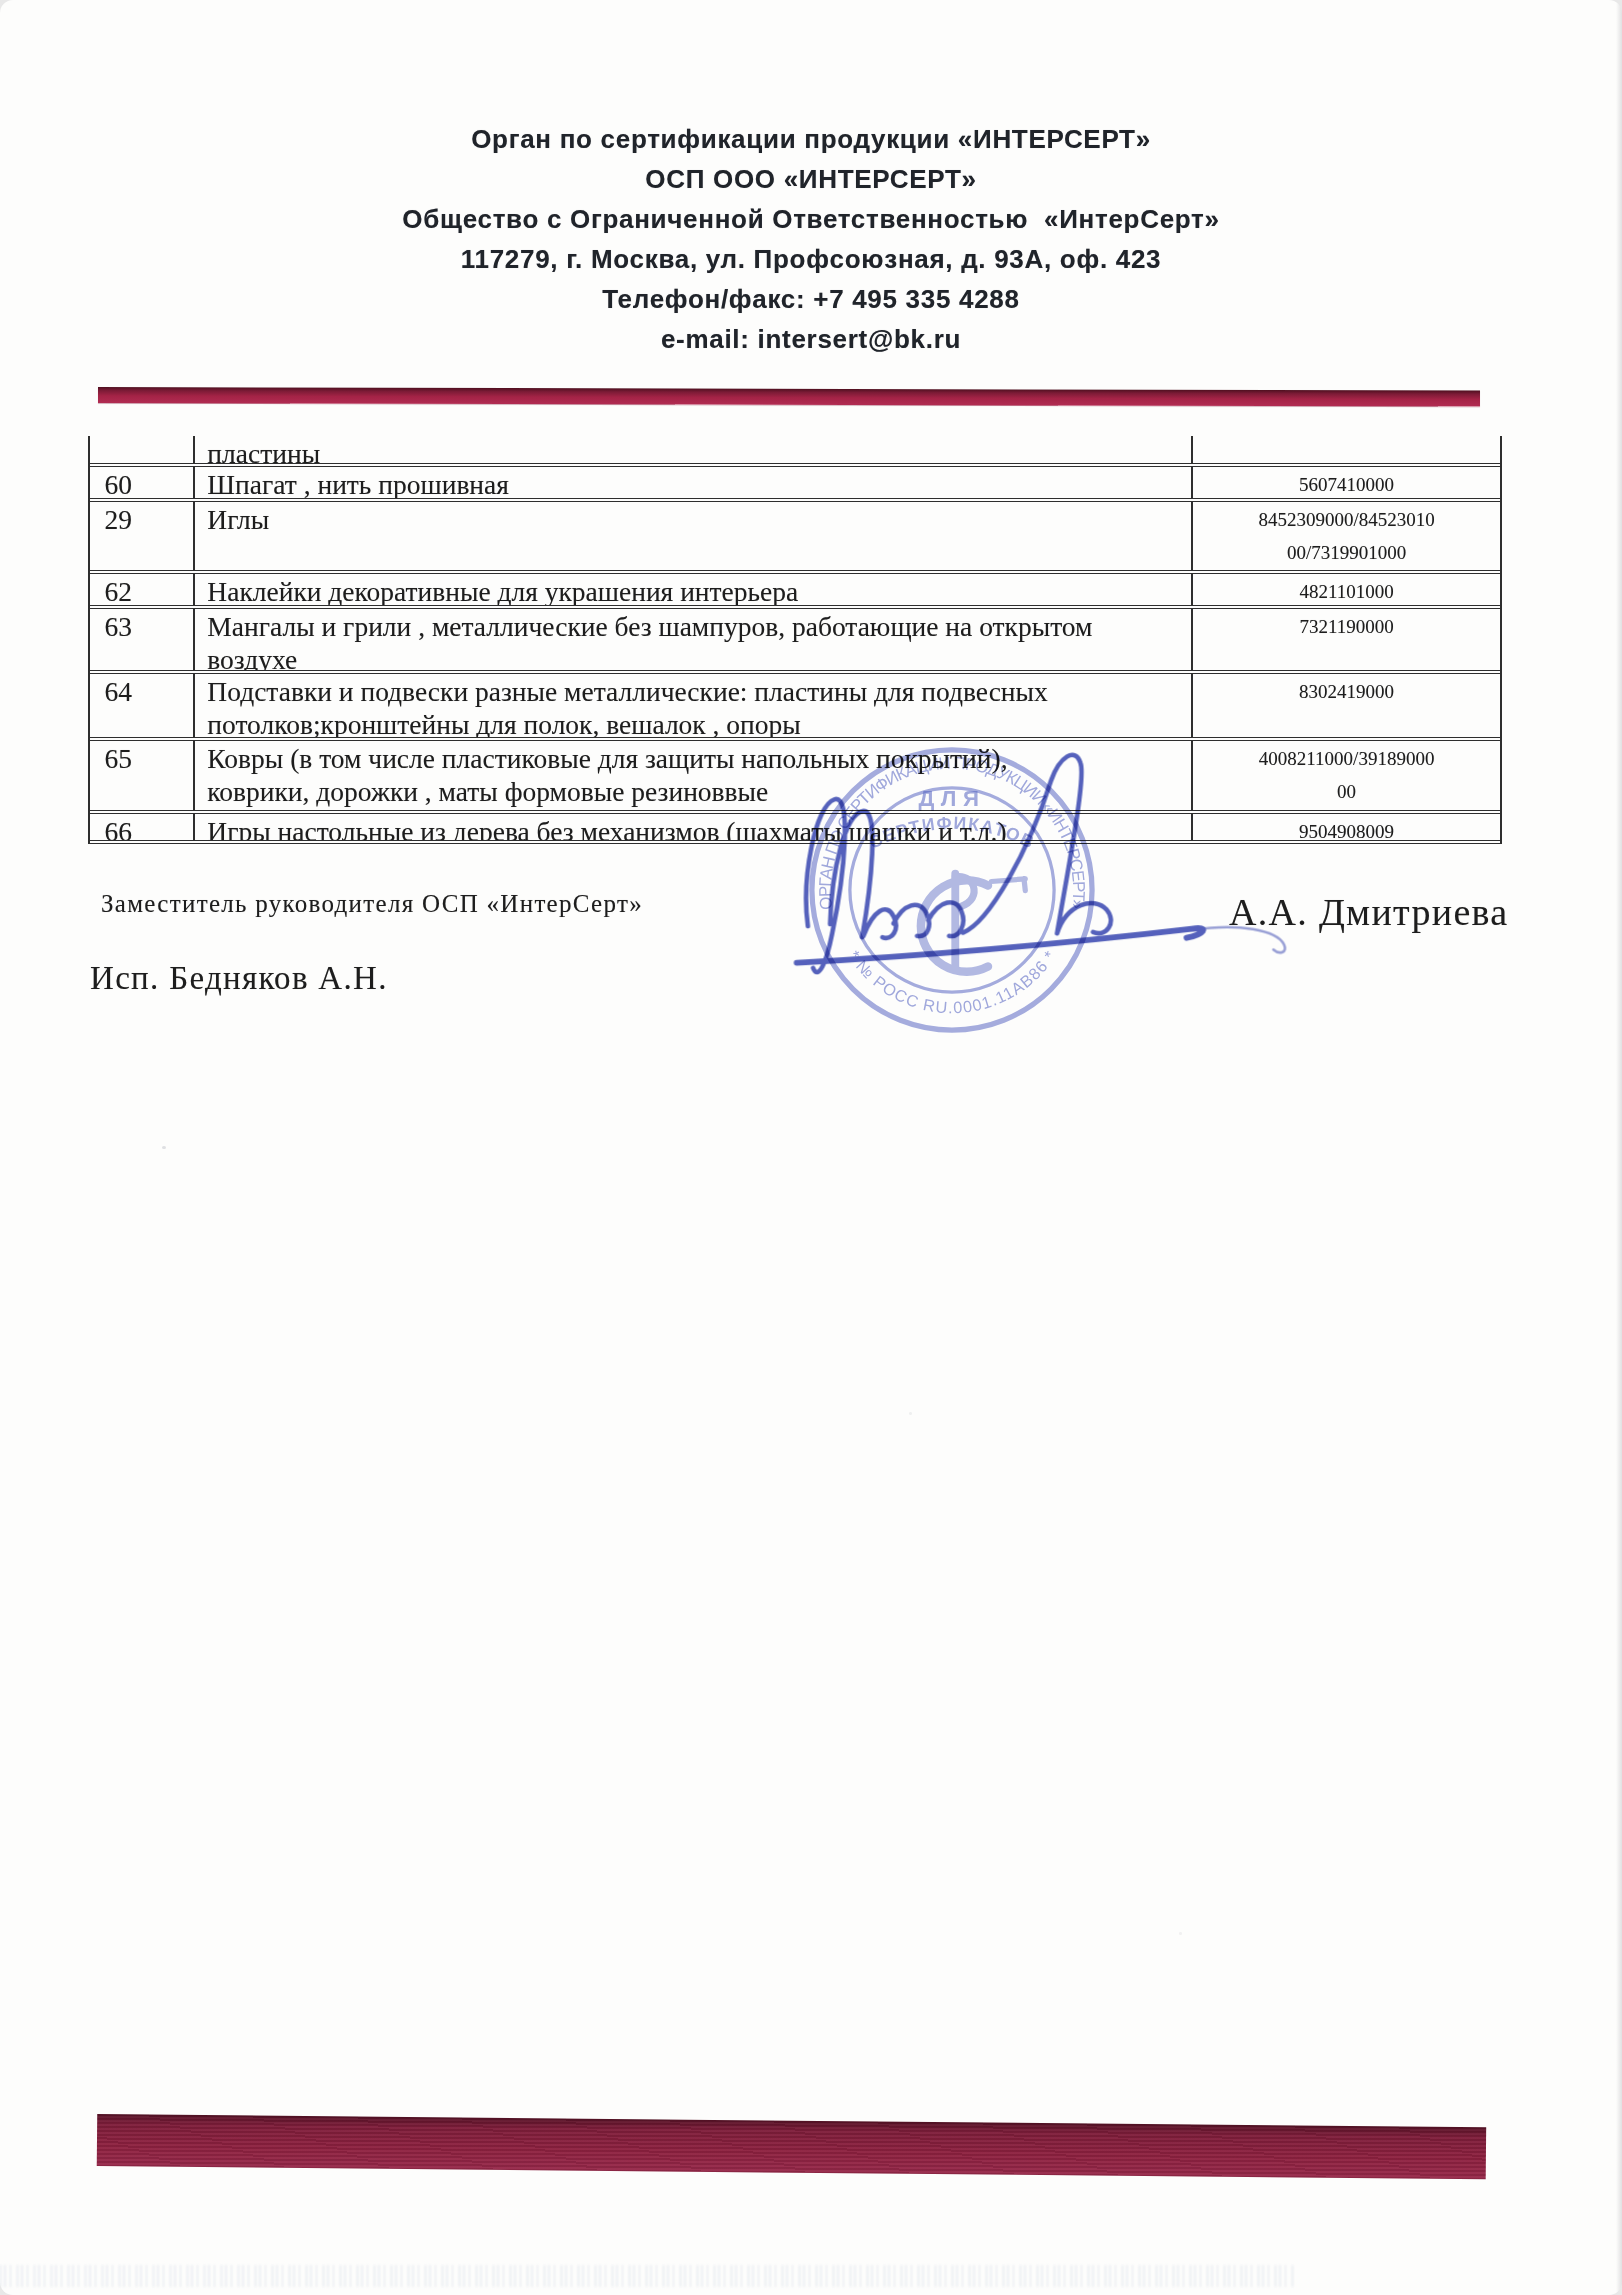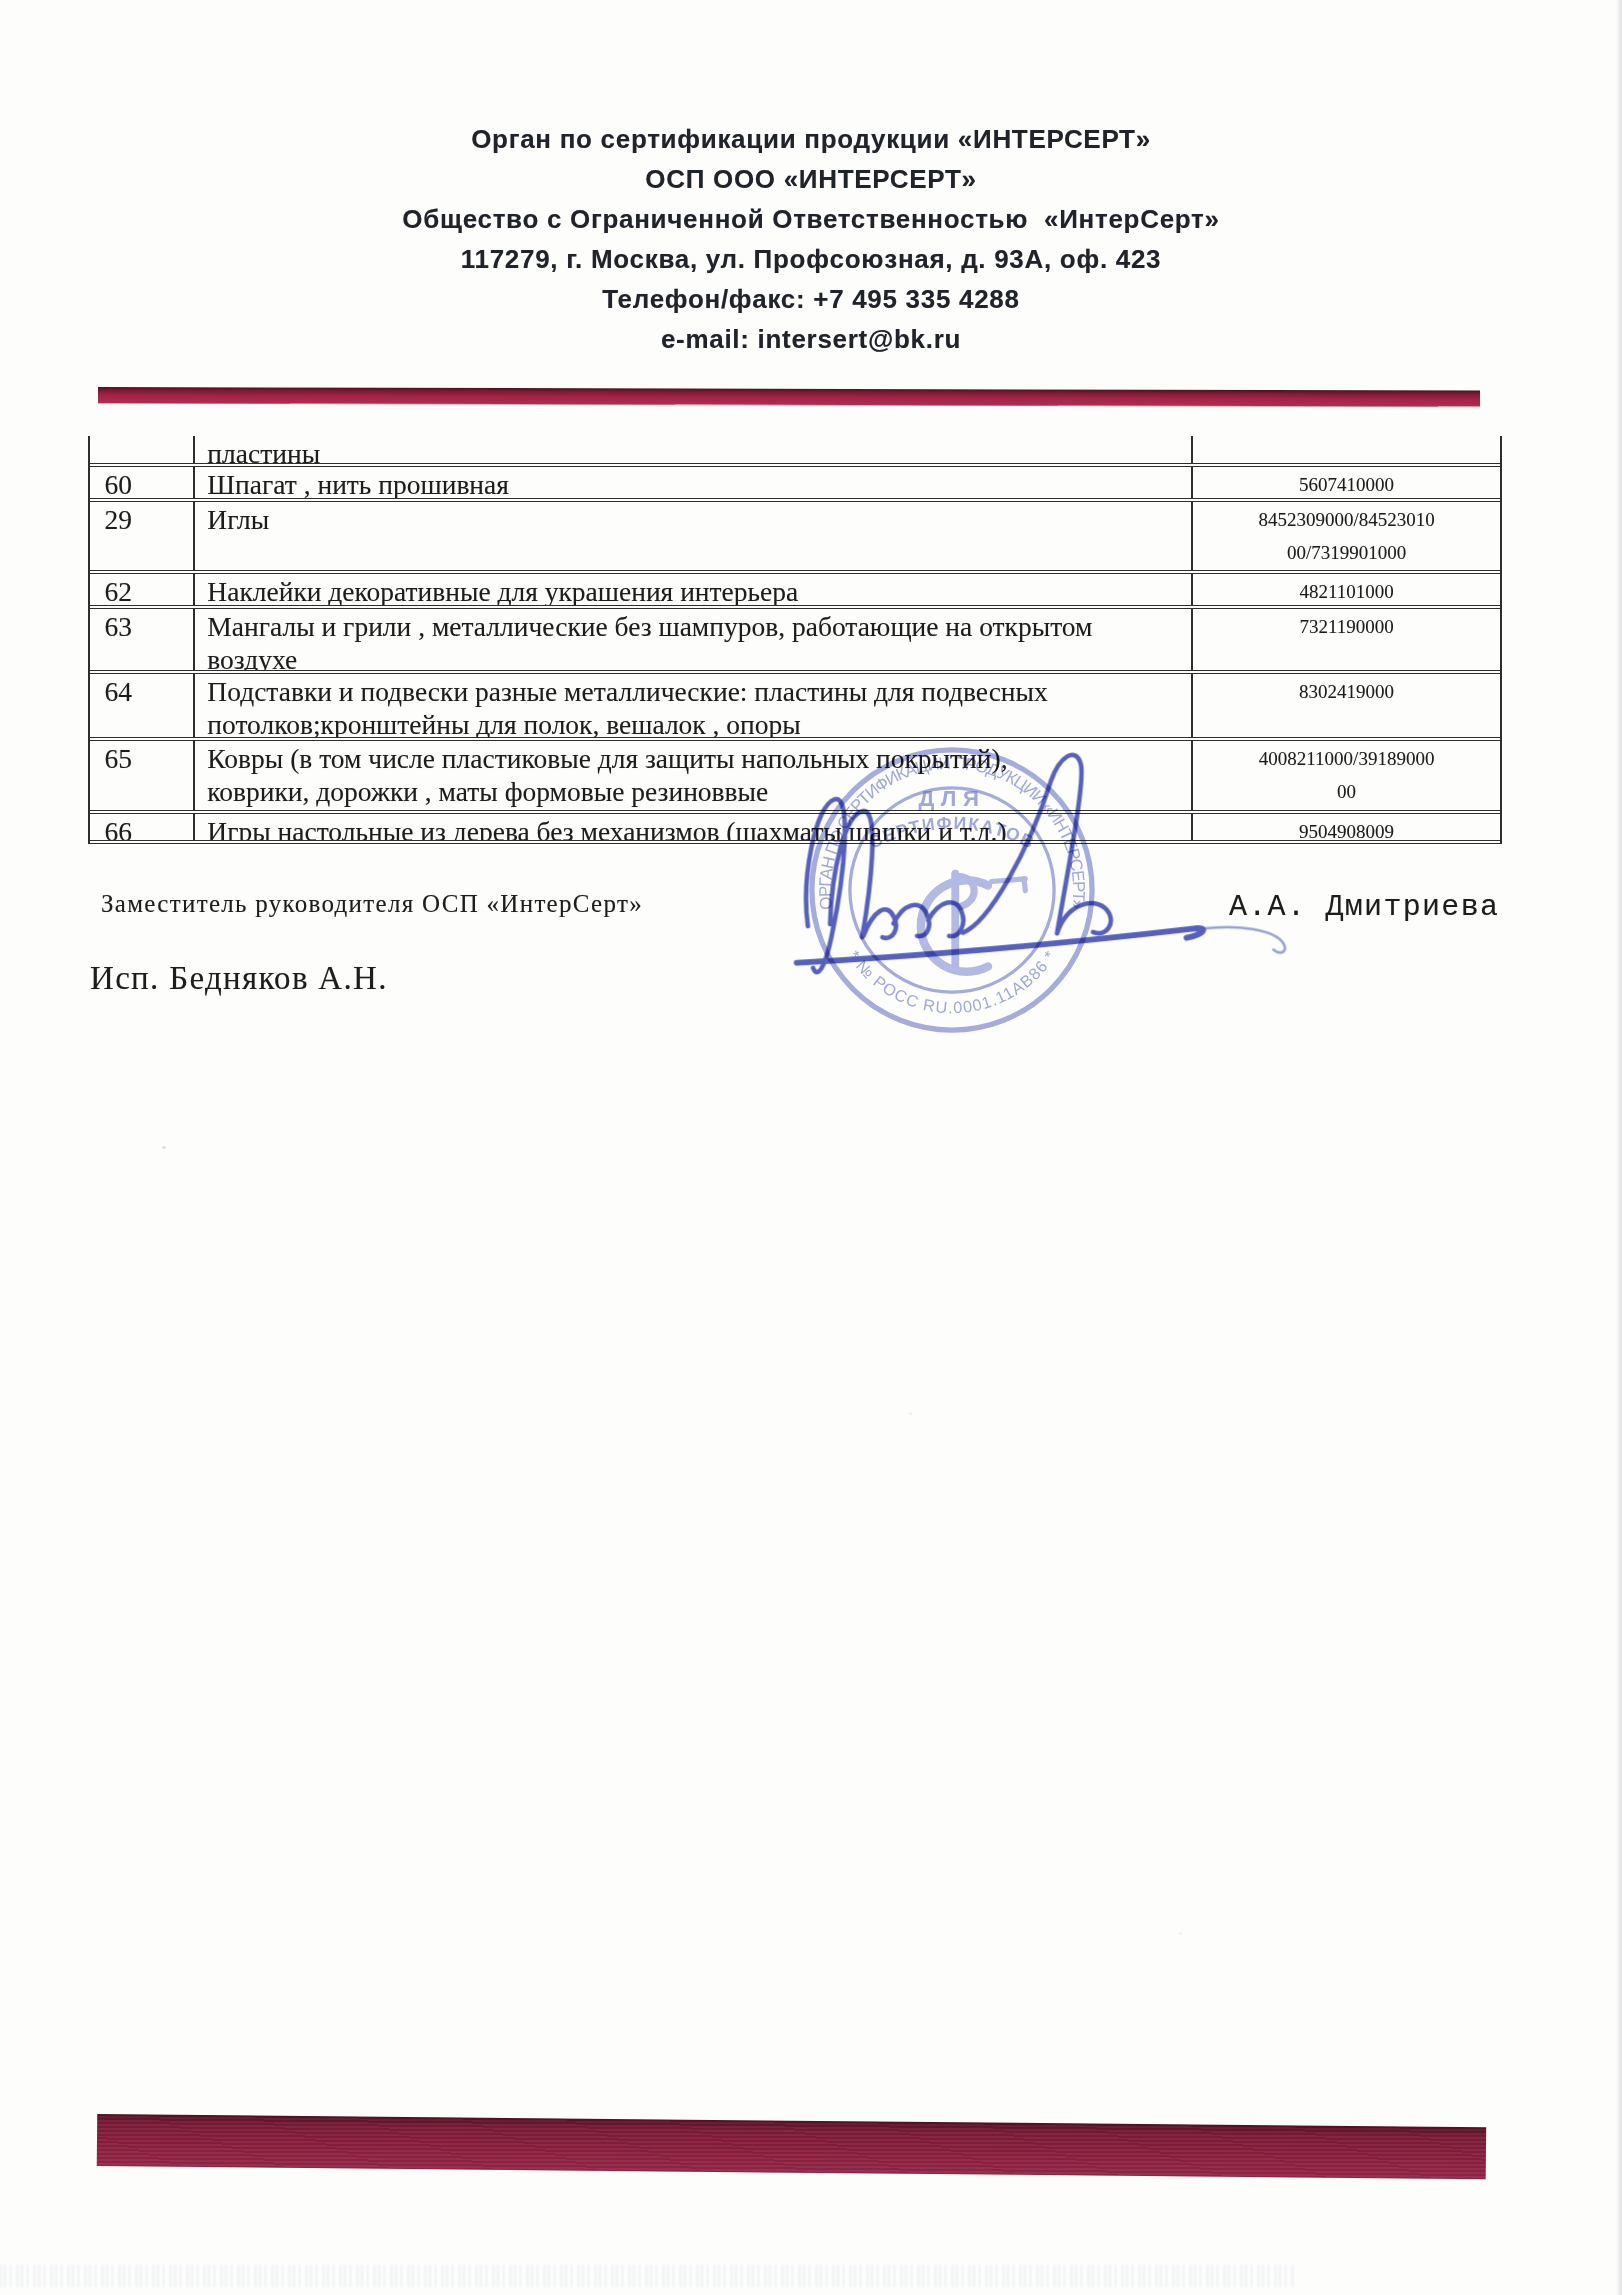--- a/index.html
+++ b/index.html
@@ -4,20 +4,21 @@
 <style>
   html,body{margin:0;padding:0;background:#e8e8e8;}
   .page{
     position:relative;
     width:1622px;height:2295px;
     margin:0 auto;
     background:#fdfdfc;
     overflow:hidden;
     font-family:"Liberation Serif", serif;
     color:#1d1d1d;
+    border-radius:13px;
   }
   
   .header{
     position:absolute;left:0;top:119px;width:1622px;
     text-align:center;
     font-family:"Liberation Sans", sans-serif;
     font-weight:700;
     font-size:26px;line-height:40px;
     letter-spacing:0.7px;
     color:#20242a;
@@ -48,22 +49,22 @@
   }
   .t-row{display:flex;box-sizing:border-box;border-bottom:4.6px double #2e2e2e;}
   .cell{box-sizing:border-box;overflow:hidden;}
   .cell-num{width:103px;padding:0.7px 0 0 14.4px;font-family:Liberation Serif, serif;}
   .cell-desc{width:999px;border-left:2px solid #2e2e2e;padding:0.7px 9.2px 0 12.4px;white-space:pre-line;}
   .cell-code{width:309px;border-left:2px solid #2e2e2e;text-align:center;padding-top:0.7px;
              white-space:pre-line;font-size:19px;}
   
   .sig-label{position:absolute;left:101px;top:890px;font-size:25px;letter-spacing:1.3px;
              text-shadow:0 0 0.7px rgba(0,0,0,.3);}
-  .sig-name{position:absolute;left:1229px;top:890px;font-size:30px;letter-spacing:1.3px;
-            text-shadow:0 0 0.7px rgba(0,0,0,.3);font-family:Liberation Mono, monospace;}
+  .sig-name{position:absolute;left:1229px;top:890px;font-size:38px;letter-spacing:1.3px;
+            text-shadow:0 0 0.7px rgba(0,0,0,.3);}
   .sig-exec{position:absolute;left:90px;top:960px;font-size:33px;letter-spacing:1.3px;
             text-shadow:0 0 0.7px rgba(0,0,0,.3);}
   
   .stamp{position:absolute;left:808px;top:746px;width:288px;height:288px;
          mix-blend-mode:multiply;filter:blur(0.4px);}
   .stamp svg{display:block;}
   
   .handsig{position:absolute;left:752px;top:707px;width:818px;height:327px;
            mix-blend-mode:multiply;filter:blur(0.3px);}
   

